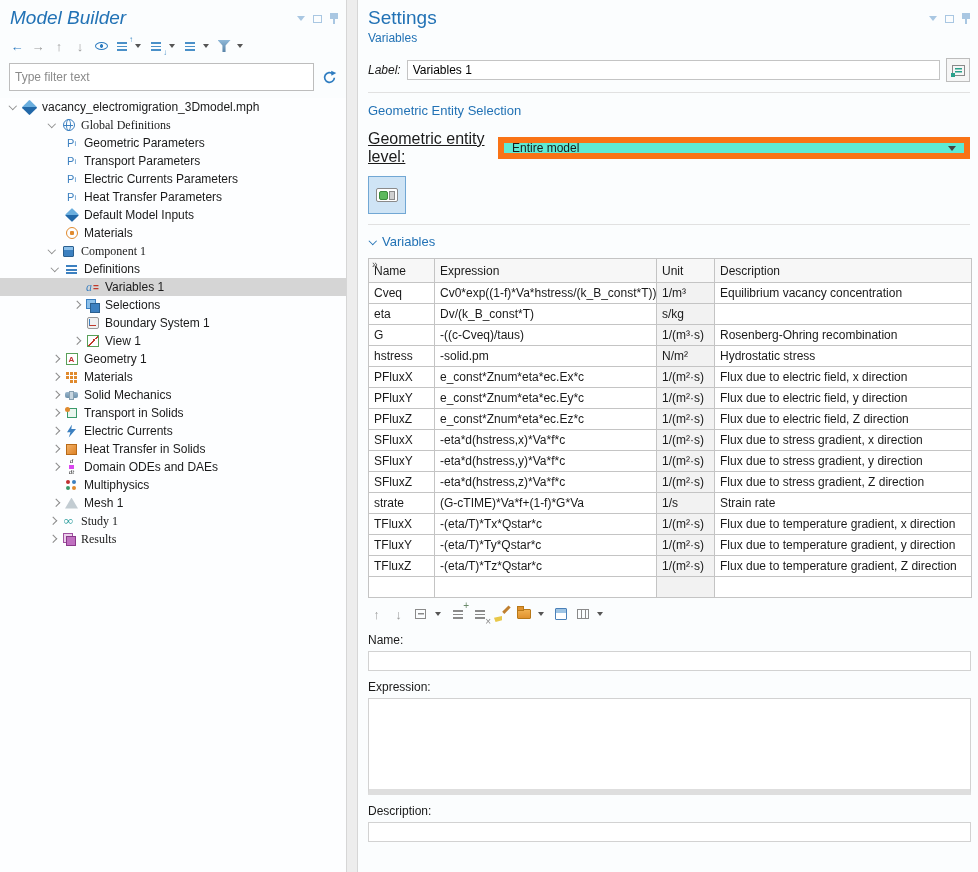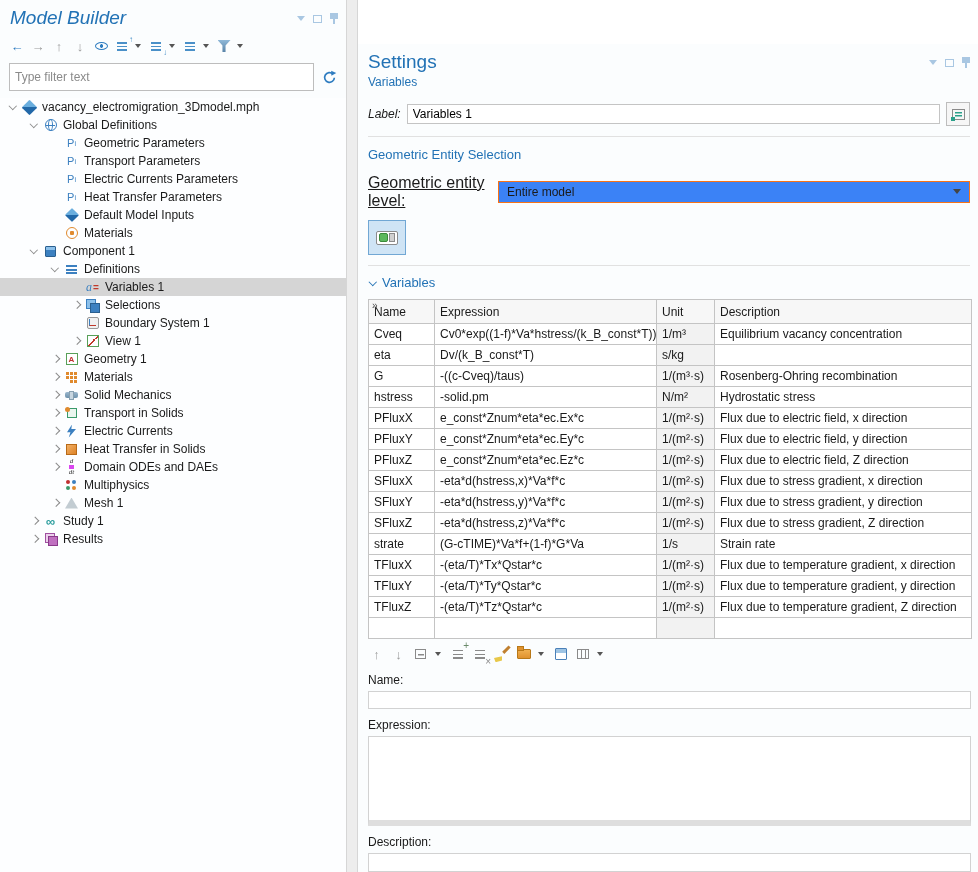--- a/index.html
+++ b/index.html
@@ -24,21 +24,21 @@
   .i-listdown::after{content:"↓";position:absolute;font-size:8px;color:#4a90c8;right:-2px;bottom:-2px;}
   .i-funnel::before{content:"";width:13px;height:12px;background:linear-gradient(180deg,#8fb8d8,#5a84a8);clip-path:polygon(0 0,100% 0,62% 45%,62% 100%,38% 100%,38% 45%);}
   .mb-filterrow{display:flex;align-items:center;gap:6px;padding:6px 8px 0 9px;}
   .filter-input{flex:1;height:28px;border:1px solid #bdbdbd;background:#fff;font:12px "Liberation Sans",sans-serif;padding:0 5px;box-sizing:border-box;color:#1a1a1a;}
   .filter-input::placeholder{color:#8a8a8a;}
   .refresh-btn{width:18px;height:18px;display:flex;align-items:center;justify-content:center;}
   
   .tree{margin-top:7px;flex:1;overflow:hidden;background:#fdfeff;}
   .trow{display:flex;align-items:center;height:18px;font-size:12px;white-space:nowrap;cursor:default;}
   .trow.sel{background:#d5d5d5;}
-  .d0{padding-left:5px;} .d1{padding-left:26px;} .d2{padding-left:47px;} .d3{padding-left:68px;}
+  .d0{padding-left:5px;} .d1{padding-left:44px;font-family:Liberation Serif, serif;} .d2{padding-left:47px;} .d3{padding-left:68px;}
   .chev{width:16px;height:16px;flex:none;position:relative;display:inline-block;}
   .chev.col::before{content:"";position:absolute;left:6px;top:5px;width:4.5px;height:4.5px;border-right:1.3px solid #8c8c8c;border-bottom:1.3px solid #8c8c8c;transform:rotate(-45deg);}
   .chev.exp::before{content:"";position:absolute;left:5px;top:4px;width:4.5px;height:4.5px;border-right:1.3px solid #8c8c8c;border-bottom:1.3px solid #8c8c8c;transform:rotate(45deg);}
   .icn{display:inline-flex;width:17px;height:16px;align-items:center;justify-content:center;flex:none;position:relative;margin-right:4px;}
   .tlabel{overflow:hidden;text-overflow:ellipsis;}
   .i-mph::before{content:"";width:11px;height:11px;background:linear-gradient(135deg,#6aaede 50%,#2268a8 50%);transform:rotate(45deg);border-radius:1px;}
   .i-globe::before{content:"";width:12px;height:12px;border:1.5px solid #3c80c0;border-radius:50%;box-sizing:border-box;background:linear-gradient(#3c80c0,#3c80c0) center/9px 1px no-repeat;}
   .i-globe::after{content:"";position:absolute;width:5px;height:12px;border:1px solid #3c80c0;border-radius:50%;box-sizing:border-box;}
   .i-pi{color:#3c80c0;font-size:11px;}
   .i-pi sub{font-size:7px;}
@@ -64,35 +64,35 @@
   .i-ddt{flex-direction:column;font-size:7px;line-height:1.05;color:#333;font-family:"Liberation Serif",serif;font-style:italic;}
   .i-ddt .fr-d{border-top:4px solid #d946ef;}
   .i-multi::before{content:"";position:absolute;left:3px;top:3px;width:4px;height:4px;border-radius:50%;background:#c03030;box-shadow:6px 0 0 #3c80c0,0 6px 0 #3a9a6a,6px 6px 0 #e08a2e;}
   .i-mesh::before{content:"";width:13px;height:11px;background:#c2ccd2;clip-path:polygon(50% 0,100% 100%,0 100%);}
   .i-study{color:#2a9d9d;font-size:13px;font-weight:bold;}
   .i-results::before{content:"";position:absolute;left:3px;top:2px;width:8px;height:8px;border:1px solid #a050a0;background:#ecd0ec;}
   .i-results::after{content:"";position:absolute;left:6px;top:5px;width:8px;height:8px;border:1px solid #8a3a8a;background:#c070c0;}
   
   .gutter{width:10px;flex:none;background:#ededed;border-right:1px solid #d6d6d6;}
   
-  .right{flex:1;background:#fbfdfe;overflow:hidden;padding:7px 8px 0 10px;box-sizing:border-box;display:flex;flex-direction:column;margin-top:44px;}
+  .right{flex:1;background:#fbfdfe;overflow:hidden;padding:7px 8px 0 10px;box-sizing:border-box;display:flex;flex-direction:column;}
   .st-titlerow{display:flex;justify-content:space-between;align-items:flex-start;}
   .st-sub{font-size:12px;color:#2272b5;margin-top:2px;}
   .label-row{display:flex;align-items:center;margin-top:13px;gap:6px;}
   .label-cap{font-size:12px;flex:none;font-style:italic;}
   .label-input{flex:1;height:20px;border:1px solid #c4c4c4;background:#fff;font:12px "Liberation Sans",sans-serif;padding:0 5px;box-sizing:border-box;}
   .label-edit{width:22px;height:22px;border:1px solid #bdbdbd;background:#f6f6f6;display:flex;align-items:center;justify-content:center;position:relative;flex:none;}
   .i-form{position:relative;width:15px;height:13px;}
   .i-form::before{content:"";position:absolute;left:1px;top:1px;width:13px;height:11px;border:1.5px solid #8a8a8a;box-sizing:border-box;background:linear-gradient(#2aa08a,#2aa08a) 2px 2px/7px 1.5px no-repeat,linear-gradient(#2aa08a,#2aa08a) 2px 5px/7px 1.5px no-repeat;}
   .i-form::after{content:"";position:absolute;left:0;bottom:0;width:4px;height:4px;background:#2aa08a;}
   .sep{height:1px;background:#e1e1e1;margin-top:10px;}
   .sec-head{font-size:13px;color:#2272b5;margin-top:10px;}
   .entity-row{display:flex;align-items:center;margin-top:12px;gap:8px;}
   .entity-cap{font-size:16px;flex:none;width:122px;text-decoration:underline;}
-  .combo{flex:1;height:22px;border:1px solid #f97316;background:#3b82f6;display:flex;align-items:center;justify-content:space-between;padding:0 8px;font-size:12px;box-sizing:border-box;}
+  .combo{flex:1;height:22px;border:6px solid #f97316;background:#5eead4;display:flex;align-items:center;justify-content:space-between;padding:0 8px;font-size:12px;box-sizing:border-box;}
   .combo-caret{width:0;height:0;border-left:4px solid transparent;border-right:4px solid transparent;border-top:5px solid #444;}
   .active-btn{width:38px;height:38px;background:#cfe4f5;border:1px solid #71a7d4;display:flex;align-items:center;justify-content:center;margin-top:10px;box-sizing:border-box;}
   .i-toggle{width:22px;height:14px;background:#fff;border:1px solid #8a8a8a;border-radius:2px;display:flex;align-items:center;padding:2px;box-sizing:border-box;gap:1px;}
   .i-toggle::before{content:"";width:9px;height:7px;background:#5cb85c;border:1px solid #3a8a3a;border-radius:2px;}
   .i-toggle::after{content:"";width:6px;height:7px;background:#d0d0d0;border:1px solid #8a8a8a;}
   .var-head{display:flex;align-items:center;margin-top:9px;gap:4px;}
   .schev{width:10px;height:10px;position:relative;}
   .schev::before{content:"";position:absolute;left:2px;top:1px;width:4.5px;height:4.5px;border-right:1.4px solid #2272b5;border-bottom:1.4px solid #2272b5;transform:rotate(45deg);}
   .var-head .sec-label{font-size:13px;color:#2272b5;}
   

